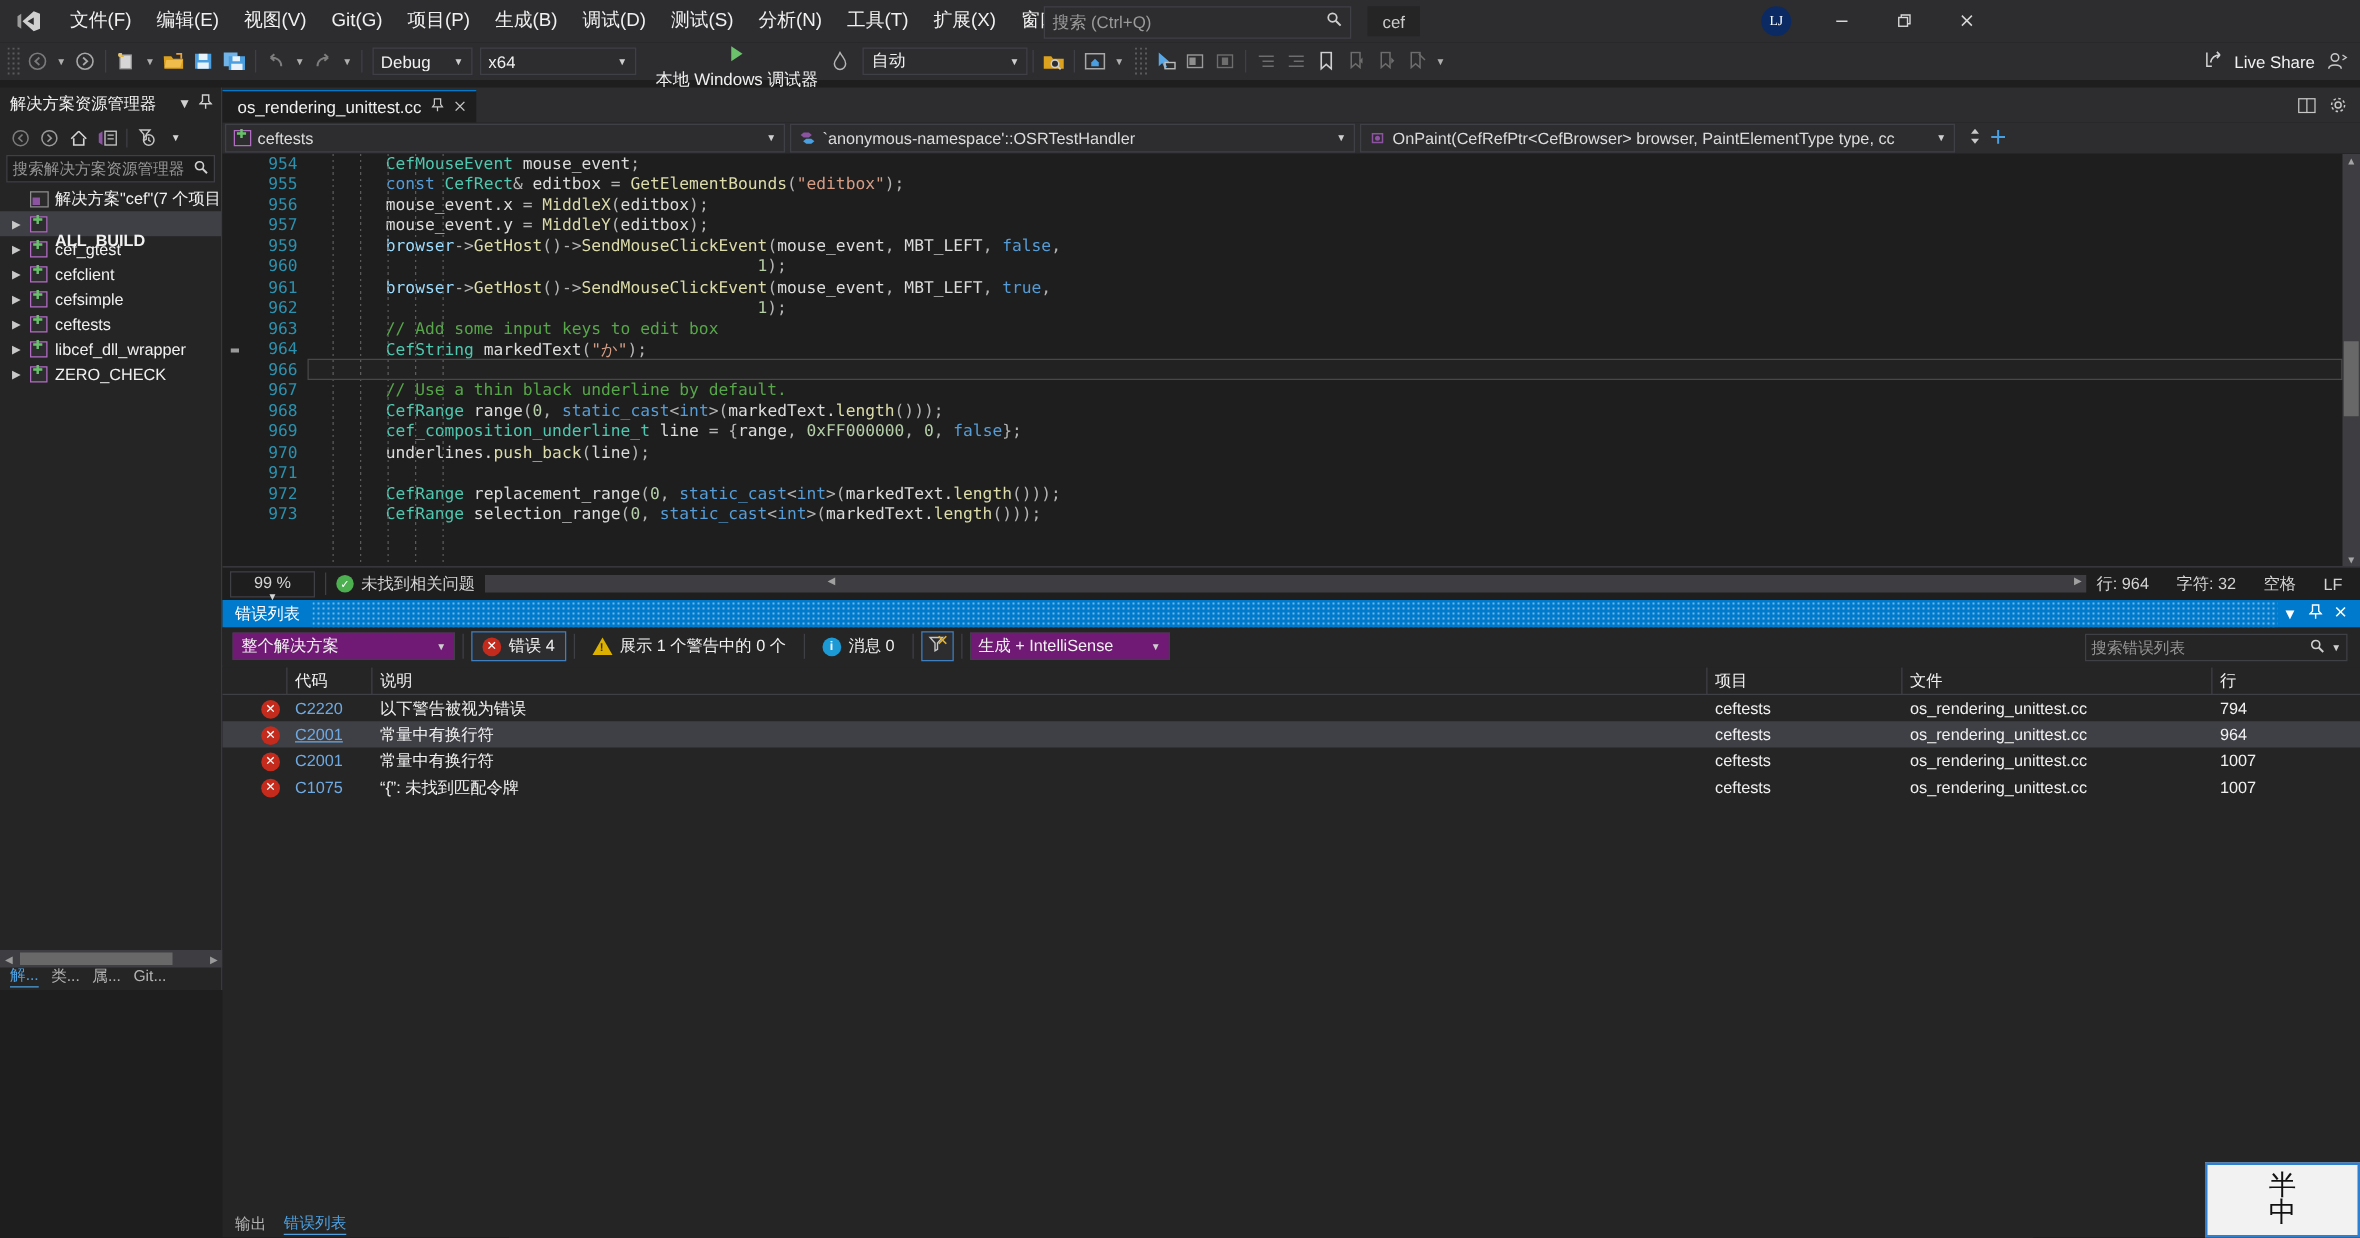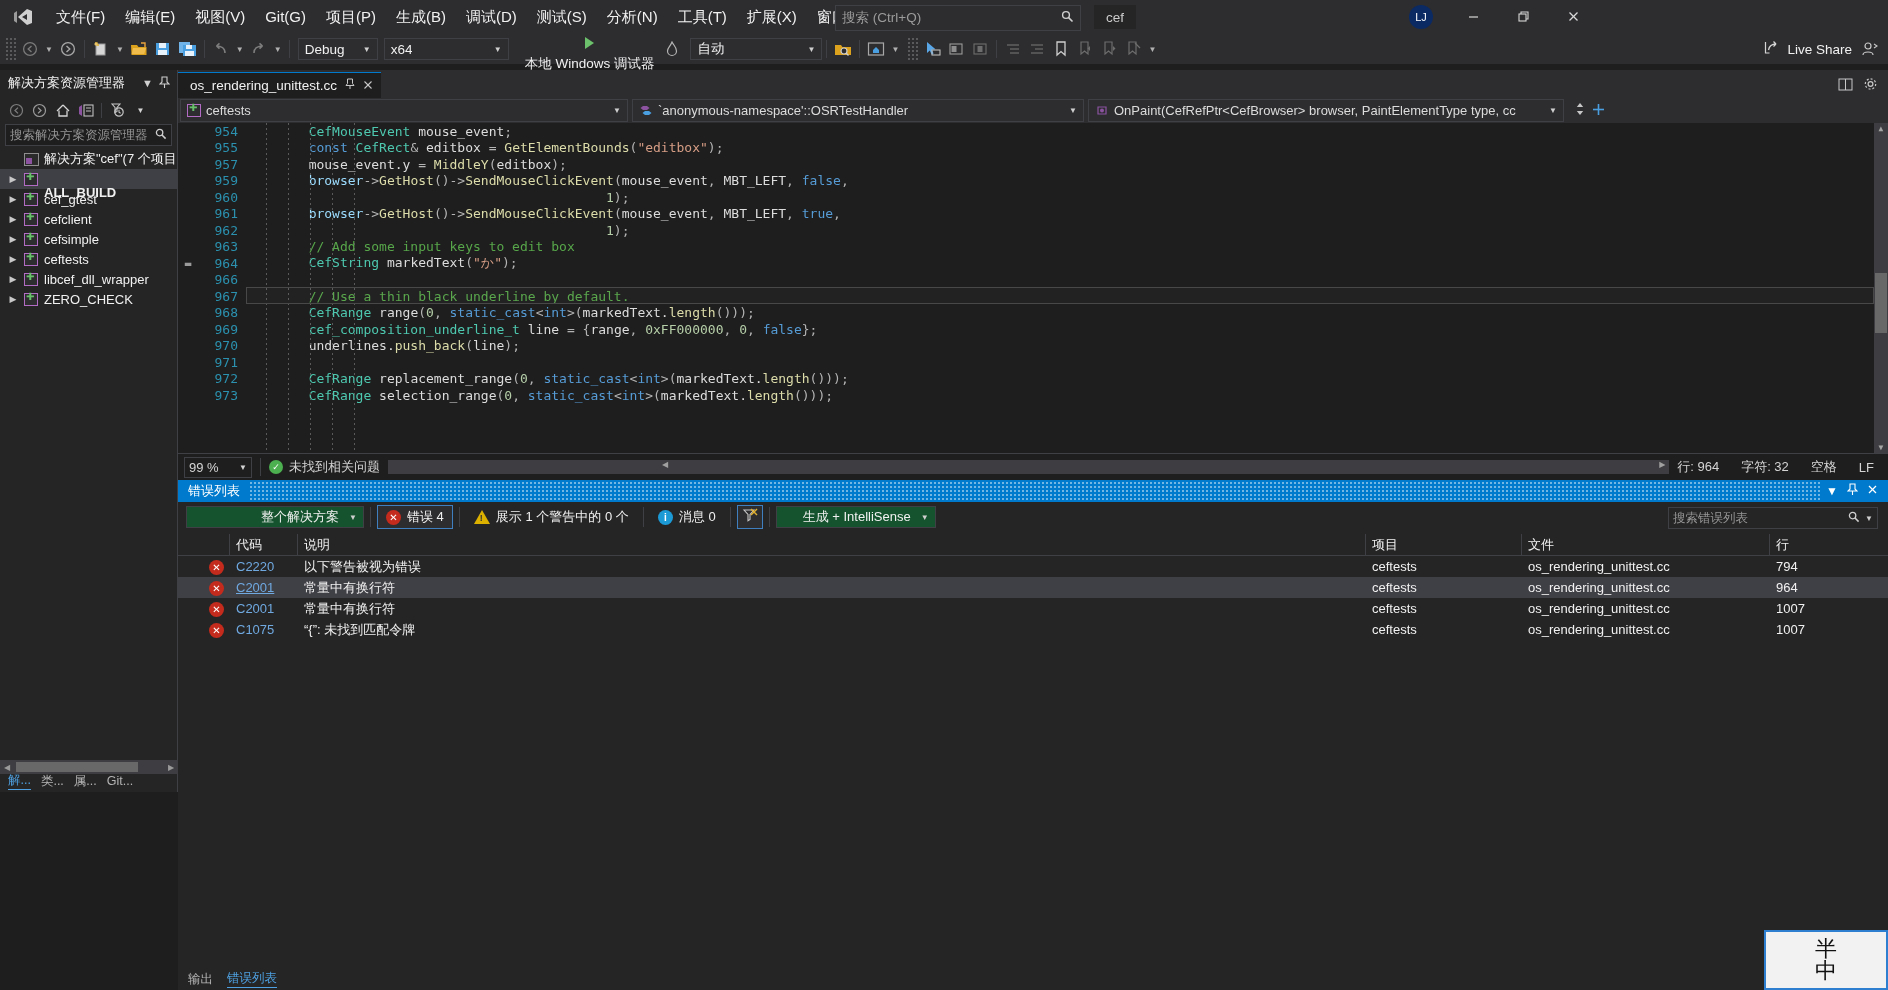--- a/index.html
+++ b/index.html
@@ -37,21 +37,21 @@
 
   #solbadge {
     position: absolute; left: 1094px; top: 5px; height: 24px; min-width: 42px;
     background: #252526; display: flex; align-items: center; justify-content: center;
     padding: 0 10px; font-size: 13.5px; color: #cccccc;
   }
 
   #avatar {
     position: absolute; left: 1409px; top: 5px; width: 24px; height: 24px;
     border-radius: 50%; background: #0b2a63; color: #fff; font-size: 11px;
-    display: flex; align-items: center; justify-content: center;
+    display: flex; align-items: center; justify-content: center; font-family: Liberation Serif, serif;
   }
   .wbtn {
     position: absolute; top: 0; width: 46px; height: 32px;
     display: flex; align-items: center; justify-content: center;
     color: #d8d8d8; font-size: 13px;
   }
 
   
   #toolbar {
     position: absolute; left: 0; top: 34px; width: 1888px; height: 30px;
@@ -185,21 +185,21 @@
   #code-vscroll .vthumb { position: absolute; left: 1px; width: 12px; background: #686868; }
   #code-vscroll .va { width: 14px; text-align: center; color: #a5a5a5; font-size: 8px; }
 
   #ed-status {
     position: absolute; left: 0; bottom: 0; width: 1710px; height: 27px;
     background: #1e1e1e; border-top: 1px solid #3f3f46;
     display: flex; align-items: center; font-size: 13px; color: #d4d4d4;
   }
   #zoomsel {
     width: 68px; height: 21px; margin-left: 6px; background: #1e1e1e; border: 1px solid #3f3f46;
-    display: flex; align-items: center; justify-content: space-between; padding: 0 4px;
+    display: flex; align-items: center; justify-content: space-between; padding: 0 4px; flex-direction: column;
   }
   #zoomsel .zc { font-size: 8px; }
   #ed-status .sep-v { width: 1px; height: 18px; background: #3f3f46; margin: 0 8px; }
   .ok-dot {
     width: 14px; height: 14px; border-radius: 50%; background: #4caf50; color: #fff;
     display: inline-flex; align-items: center; justify-content: center; font-size: 9px; margin-right: 6px;
   }
   #ed-status .hsb { flex: 1; height: 14px; background: #3e3e42; margin: 0 8px; position: relative; }
   #ed-status .hsb .lt, #ed-status .hsb .rt { position: absolute; top: 0; width: 14px; text-align: center; color: #a0a0a0; font-size: 8px; }
   #ed-status .hsb .lt { left: 0; } #ed-status .hsb .rt { right: 0; }
@@ -211,22 +211,22 @@
     height: 22px; background: #007acc; display: flex; align-items: center;
     padding: 0 6px 0 10px; color: #ffffff; font-size: 13px;
   }
   #err-title .t { margin-right: 10px; }
   #err-title .dots { flex: 1; height: 100%;
     background-image: radial-gradient(circle at 1px 1px, rgba(255,255,255,0.45) 1px, transparent 1px);
     background-size: 4px 4px; background-position: 0 6px; }
   #err-title .ic { width: 20px; text-align: center; font-size: 12px; }
   #err-toolbar { height: 30px; display: flex; align-items: center; gap: 0; padding: 0 8px; background: #252526; }
   .et-combo {
-    height: 22px; background: #14532d; border: 1px solid #3f3f46; color: #f1f1f1; font-size: 13px;
-    display: flex; align-items: center; justify-content: flex-end; padding: 0 6px;
+    height: 22px; background: #701a75; border: 1px solid #3f3f46; color: #f1f1f1; font-size: 13px;
+    display: flex; align-items: center; justify-content: space-between; padding: 0 6px;
   }
   .et-combo .cc { font-size: 8px; margin-left: 10px; color: #cfcfcf; }
   .et-sep { width: 1px; height: 20px; background: #3f3f46; margin: 0 6px; }
   .et-chip { height: 24px; display: flex; align-items: center; gap: 6px; padding: 0 8px; font-size: 13px; color: #f1f1f1; white-space: nowrap; }
   .et-chip.active { border: 1px solid #3f7fbf; background: #2d2d30; }
   .ic-err { width: 15px; height: 15px; border-radius: 50%; background: #c42b1c; color: #fff; display: inline-flex; align-items: center; justify-content: center; font-size: 10px; }
   .ic-warn { width: 0; height: 0; border-left: 8px solid transparent; border-right: 8px solid transparent; border-bottom: 14px solid #ddb100; position: relative; }
   .ic-warn::after { content: "!"; position: absolute; left: -2px; top: 3px; font-size: 9px; color: #333; font-weight: bold; }
   .ic-info { width: 15px; height: 15px; border-radius: 50%; background: #1b9ad6; color: #fff; display: inline-flex; align-items: center; justify-content: center; font-size: 10px; font-weight: bold; }
   #err-search {
@@ -707,20 +707,21 @@
     <div class="ind-guides">
       <div class="ig" style="left:20px;"></div>
       <div class="ig" style="left:42px;"></div>
       <div class="ig" style="left:64px;"></div>
       <div class="ig" style="left:86px;"></div>
       <div class="ig" style="left:108px;"></div>
     </div>
     <div id="code-lines">
         <div class="cl"><span class="gut-fold"></span><span class="ln">954</span><span class="code-txt">        <span class="kw2">CefMouseEvent</span><span class="plain"> mouse_event</span><span class="op">;</span></span></div>
         <div class="cl"><span class="gut-fold"></span><span class="ln">955</span><span class="code-txt">        <span class="kw">const </span><span class="kw2">CefRect</span><span class="op">&amp; </span><span class="plain">editbox </span><span class="op">= </span><span class="fn">GetElementBounds</span><span class="op">(</span><span class="str">"editbox"</span><span class="op">);</span></span></div>
+        <div class="cl"><span class="gut-fold"></span><span class="ln">956</span><span class="code-txt">        <span class="plain">mouse_event.</span><span class="plain">x </span><span class="op">= </span><span class="fn">MiddleX</span><span class="op">(</span><span class="plain">editbox</span><span class="op">);</span></span></div>
         <div class="cl"><span class="gut-fold"></span><span class="ln">957</span><span class="code-txt">        <span class="plain">mouse_event.</span><span class="plain">y </span><span class="op">= </span><span class="fn">MiddleY</span><span class="op">(</span><span class="plain">editbox</span><span class="op">);</span></span></div>
         <div class="cl"><span class="gut-fold"></span><span class="ln">959</span><span class="code-txt">        <span class="var">browser</span><span class="op">-&gt;</span><span class="fn">GetHost</span><span class="op">()-&gt;</span><span class="fn">SendMouseClickEvent</span><span class="op">(</span><span class="plain">mouse_event</span><span class="op">, </span><span class="plain">MBT_LEFT</span><span class="op">, </span><span class="kw">false</span><span class="op">,</span></span></div>
         <div class="cl"><span class="gut-fold"></span><span class="ln">960</span><span class="code-txt">                                              <span class="num">1</span><span class="op">);</span></span></div>
         <div class="cl"><span class="gut-fold"></span><span class="ln">961</span><span class="code-txt">        <span class="var">browser</span><span class="op">-&gt;</span><span class="fn">GetHost</span><span class="op">()-&gt;</span><span class="fn">SendMouseClickEvent</span><span class="op">(</span><span class="plain">mouse_event</span><span class="op">, </span><span class="plain">MBT_LEFT</span><span class="op">, </span><span class="kw">true</span><span class="op">,</span></span></div>
         <div class="cl"><span class="gut-fold"></span><span class="ln">962</span><span class="code-txt">                                              <span class="num">1</span><span class="op">);</span></span></div>
         <div class="cl"><span class="gut-fold"></span><span class="ln">963</span><span class="code-txt">        <span class="cmt">// Add some input keys to edit box</span></span></div>
         <div class="cl"><span class="gut-fold">▬</span><span class="ln">964</span><span class="code-txt">        <span class="kw2">CefString</span><span class="plain"> markedText</span><span class="op">(</span><span class="str">"か"</span><span class="op">);</span></span></div>
         <div class="cl"><span class="gut-fold"></span><span class="ln">966</span><span class="code-txt">        </span></div>
         <div class="cl"><span class="gut-fold"></span><span class="ln">967</span><span class="code-txt">        <span class="cmt">// Use a thin black underline by default.</span></span></div>
         <div class="cl"><span class="gut-fold"></span><span class="ln">968</span><span class="code-txt">        <span class="kw2">CefRange</span><span class="plain"> range</span><span class="op">(</span><span class="num">0</span><span class="op">, </span><span class="kw">static_cast</span><span class="op">&lt;</span><span class="kw">int</span><span class="op">&gt;(</span><span class="plain">markedText.</span><span class="fn">length</span><span class="op">()));</span></span></div>

